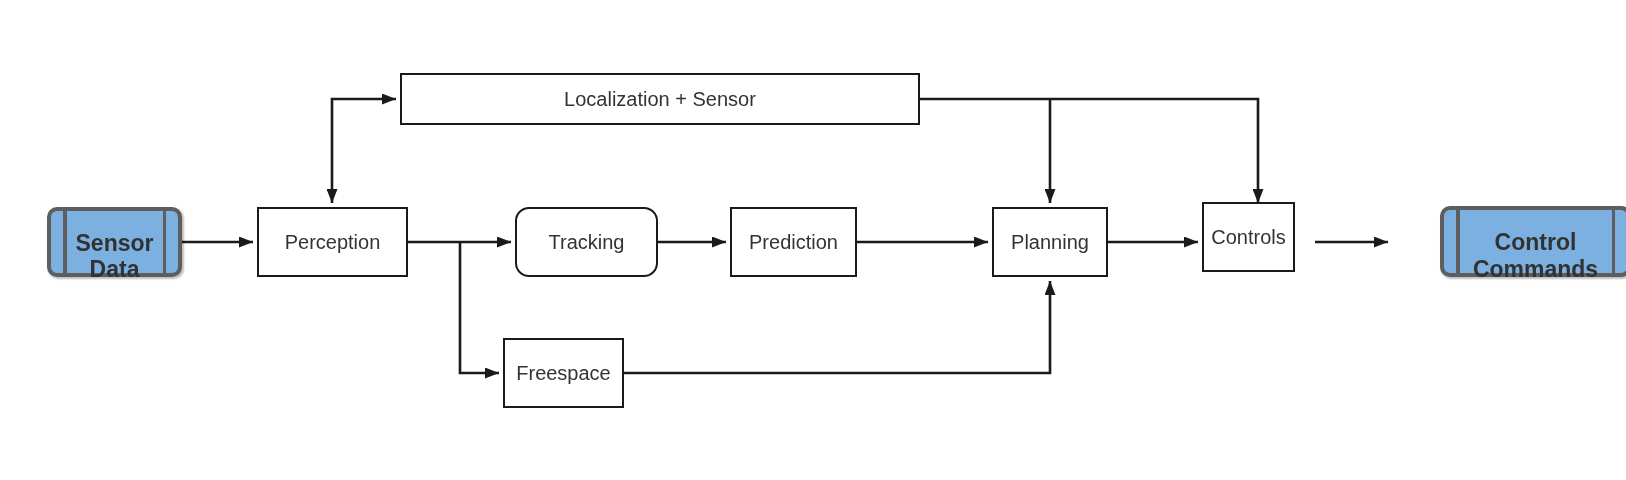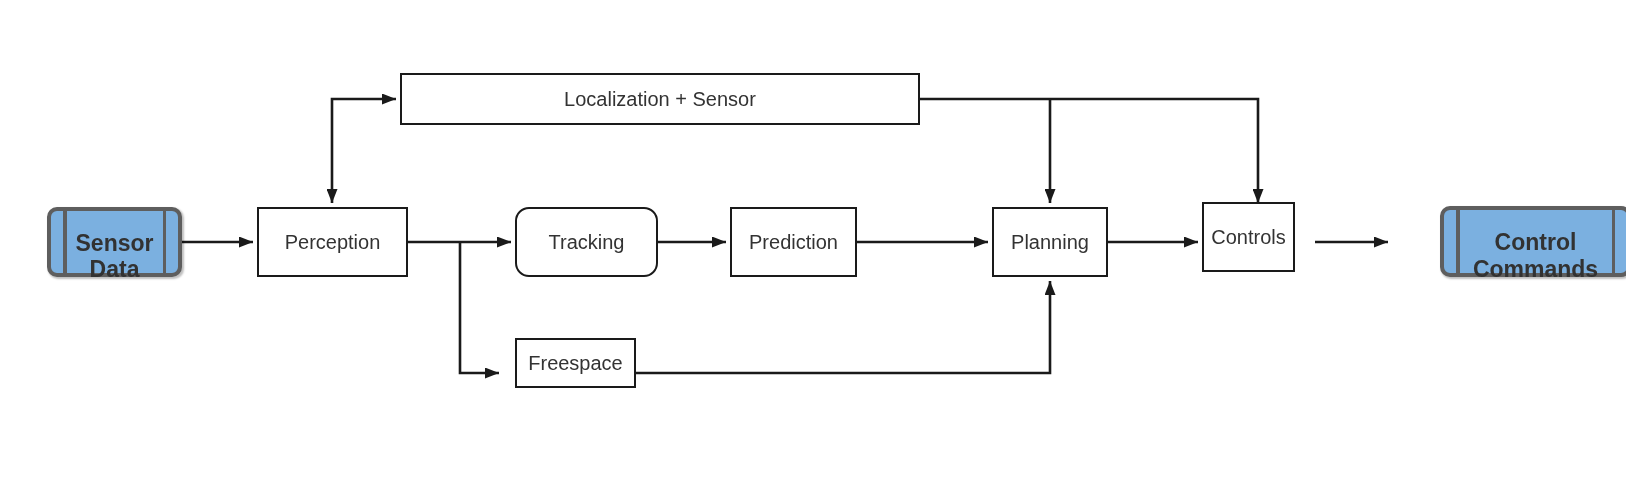--- a/index.html
+++ b/index.html
@@ -68,21 +68,21 @@
   .node.io .label { padding: 0 26px; margin-top: 28px; }
 
   
   .n-sensor          { left: 47px;   top: 207px; width: 135px; height: 70px; }
   .n-perception      { left: 257px;  top: 207px; width: 151px; height: 70px; }
   .n-localization    { left: 400px;  top: 73px;  width: 520px; height: 52px; }
   .n-tracking        { left: 515px;  top: 207px; width: 143px; height: 70px; border-radius: 14px; }
   .n-prediction      { left: 730px;  top: 207px; width: 127px; height: 70px; }
   .n-planning        { left: 992px;  top: 207px; width: 116px; height: 70px; }
   .n-controls        { left: 1202px; top: 202px; width: 93px; height: 70px; }
-  .n-freespace       { left: 503px;  top: 338px; width: 121px; height: 50px; margin-left: 12px; }
+  .n-freespace       { left: 503px;  top: 338px; width: 121px; height: 70px; }
   .n-control-commands{ left: 1440px; top: 206px; width: 191px; height: 71px; }
 </style>
 </head>
 <body>
 
 <div class="canvas">
 
   <svg class="wires" viewBox="0 0 1626 480">
     <defs>
       <marker id="arrowhead" markerUnits="userSpaceOnUse" markerWidth="14" markerHeight="11" refX="14" refY="5.5" orient="auto-start-reverse">

